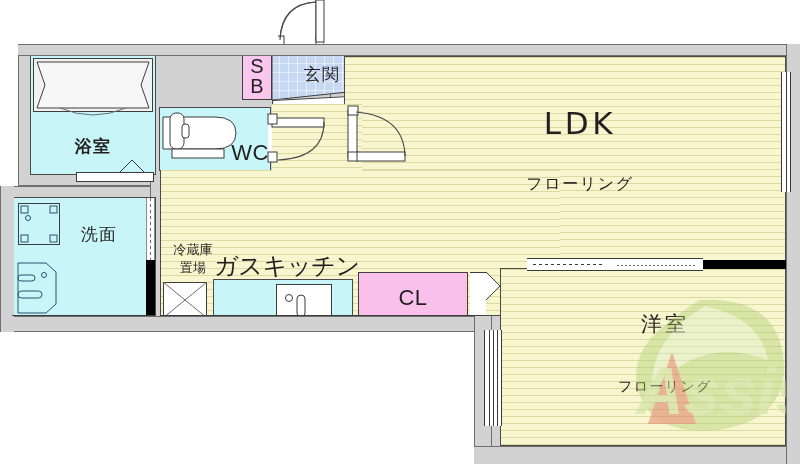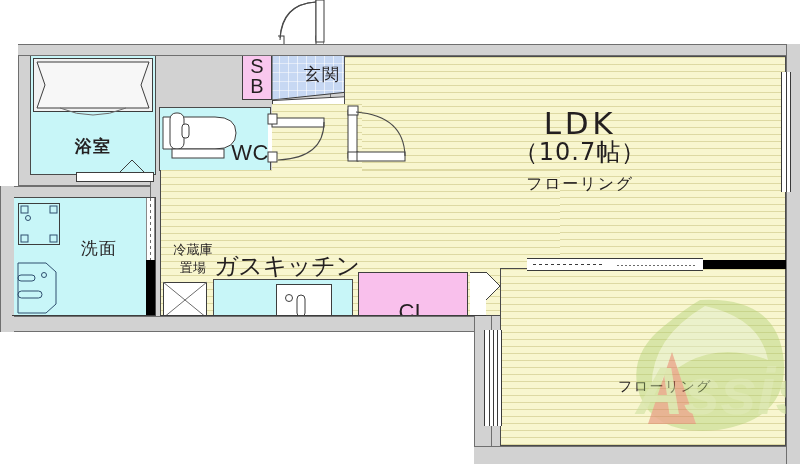--- a/index.html
+++ b/index.html
@@ -99,21 +99,21 @@
     <rect x="50" y="235" width="7" height="7" fill="none" stroke="#2f4f6f" stroke-width="1"></rect>
     <circle cx="28" cy="218" r="2.5" fill="none" stroke="#2f4f6f" stroke-width="1"></circle>
   </svg>
 
   <svg class="ovl">
     <path d="M18 263 L46 263 L56 272 L56 304 L46 313 L18 313 Z" fill="none" stroke="#2f4f6f" stroke-width="1"></path>
     <rect x="18" y="275" width="17" height="6" rx="3" fill="none" stroke="#2f4f6f" stroke-width="1"></rect>
     <rect x="18" y="291" width="24" height="7" rx="3.5" fill="none" stroke="#2f4f6f" stroke-width="1"></rect>
     <circle cx="44" cy="275" r="2.5" fill="none" stroke="#2f4f6f" stroke-width="1"></circle>
   </svg>
-  <div class="lbl lbl-jp" style="left:68px;top:238px;width:62px;">洗面</div>
+  <div class="lbl lbl-jp" style="left:68px;top:224px;width:62px;">洗面</div>
 
   <div class="abs" style="left:146px;top:198px;width:9px;height:62px;background:#ffffff;border-left:1px solid #8a8a8a;border-right:1px solid #8a8a8a;"></div>
   <div class="abs" style="left:150px;top:198px;width:1px;height:62px;background:repeating-linear-gradient(to bottom,#6a6a6a 0 3px,transparent 3px 6px);"></div>
   <div class="abs blk" style="left:146px;top:260px;width:9px;height:56px;"></div>
 
   <div class="abs floor-water ol" style="left:160px;top:108px;width:110px;height:62px;"></div>
 
   <svg class="ovl">
     <path d="M163 117 L215 117 Q236 117 236 133 Q236 149 215 149 L163 149 Z" fill="#ffffff" stroke="#3d3d3d" stroke-width="1"></path>
     <rect x="170" y="113" width="14" height="36" rx="6" fill="#ffffff" stroke="#3d3d3d" stroke-width="1"></rect>
@@ -152,21 +152,20 @@
     <rect x="316" y="0" width="8" height="40" fill="#ffffff" stroke="#3d3d3d" stroke-width="1"></rect>
     <path d="M280 38 Q282 4 316 2" fill="none" stroke="#4a4a4a" stroke-width="1.1"></path>
   </svg>
 
   <div class="abs floor-wood" style="left:344px;top:56px;width:442px;height:208px;border:1px solid #4a4a4a;"></div>
 
   <div class="abs floor-wood" style="left:160px;top:170px;width:400px;height:146px;border-left:1px solid #4a4a4a;border-bottom:1px solid #4a4a4a;"></div>
   <div class="abs floor-wood" style="left:272px;top:104px;width:90px;height:70px;"></div>
 
   <div class="lbl lbl-ldk" style="left:470px;top:105px;width:220px;">LDK</div>
-  <div class="lbl lbl-ldk2" style="left:470px;top:138px;width:220px;">（10.7帖）</div>
   <div class="lbl lbl-ldk3" style="left:470px;top:174px;width:220px;">フローリング</div>
 
   <svg class="ovl">
 
     <rect x="272" y="118" width="52" height="9" fill="#ffffff" stroke="#3d3d3d" stroke-width="1"></rect>
     <rect x="268" y="114" width="9" height="10" fill="#ffffff" stroke="#3d3d3d" stroke-width="1"></rect>
     <rect x="268" y="152" width="9" height="10" fill="#ffffff" stroke="#3d3d3d" stroke-width="1"></rect>
     <path d="M324 122 Q324 158 278 160" fill="none" stroke="#4a4a4a" stroke-width="1.1"></path>
 
     <rect x="348" y="110" width="9" height="48" fill="#ffffff" stroke="#3d3d3d" stroke-width="1"></rect>
@@ -189,29 +188,30 @@
   <div class="lbl lbl-kit" style="left:214px;top:252px;width:140px;">ガスキッチン</div>
 
   <div class="abs fx" style="left:163px;top:282px;width:44px;height:36px;"></div>
   <svg class="ovl">
     <path d="M163 282 L207 318 M207 282 L163 318" stroke="#6d6d6d" stroke-width="1" fill="none"></path>
   </svg>
   <div class="lbl lbl-fr" style="left:163px;top:242px;width:60px;">冷蔵庫</div>
   <div class="lbl lbl-fr" style="left:168px;top:260px;width:50px;">置場</div>
 
   <div class="abs floor-pink2 thin" style="left:358px;top:272px;width:110px;height:44px;"></div>
-  <div class="lbl lbl-lat" style="left:358px;top:299px;width:110px;">CL</div>
+  <div class="lbl lbl-lat" style="left:358px;top:285px;width:110px;">CL</div>
 
   <div class="abs" style="left:470px;top:272px;width:16px;height:44px;background:#ffffff;border-top:1px solid #3d3d3d;border-bottom:1px solid #3d3d3d;"></div>
   <svg class="ovl">
     <path d="M486 272 L500 286 L486 300" fill="#ffffff" stroke="#3d3d3d" stroke-width="1"></path>
   </svg>
 
   <div class="abs floor-wood" style="left:500px;top:268px;width:286px;height:178px;border:1px solid #4a4a4a;"></div>
 
+  <div class="lbl lbl-room" style="left:575px;top:312px;width:180px;">洋室</div>
   <div class="lbl lbl-room3" style="left:575px;top:378px;width:180px;">フローリング</div>
 
   <div class="abs win-h" style="left:527px;top:258px;width:84px;height:13px;"></div>
   <div class="abs" style="left:533px;top:264px;width:70px;height:1px;background:repeating-linear-gradient(to right,#3a3a3a 0 3px,transparent 3px 6px);"></div>
   <div class="abs win-h" style="left:611px;top:258px;width:92px;height:13px;"></div>
   <div class="abs" style="left:617px;top:265px;width:78px;height:1px;background:repeating-linear-gradient(to right,#6a6a6a 0 2px,transparent 2px 4px);"></div>
   <div class="abs blk" style="left:703px;top:260px;width:83px;height:9px;"></div>
 
   <div class="abs win-v" style="left:492px;top:330px;width:10px;height:96px;"></div>
   <div class="win-line-v" style="left:497px;top:330px;height:96px;"></div>

